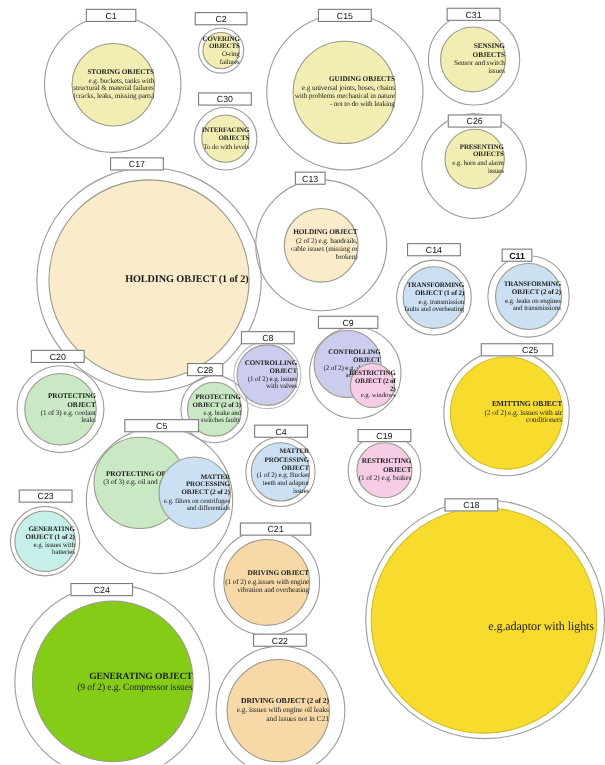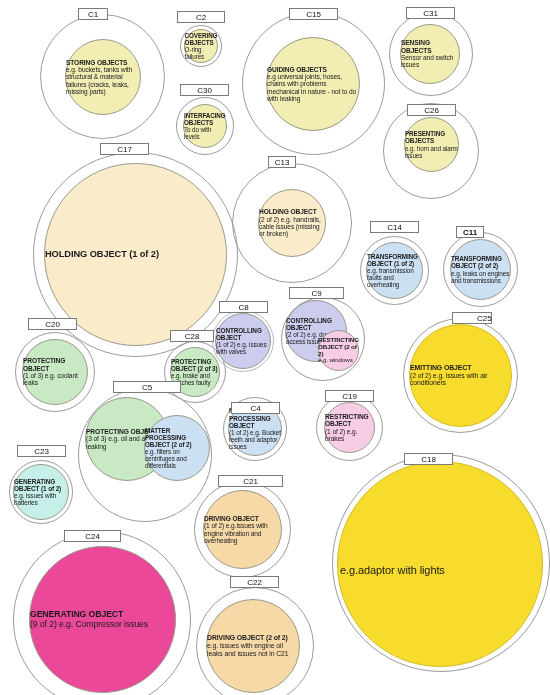--- a/index.html
+++ b/index.html
@@ -28,22 +28,23 @@
     background: transparent;
   }
   .inner-circle {
     position: absolute;
     border: 1px solid #9a9a8a;
     border-radius: 50%;
     box-sizing: border-box;
     display: flex;
     align-items: center;
     justify-content: center;
-    text-align: left;
+    text-align: right;
     overflow: visible;
+    font-family: Liberation Serif, serif;
   }
   .inner-circle .txt {
     display: block;
     width: 118%;
     line-height: 1.12;
     color: #1b1b1b;
     letter-spacing: -0.1px;
   }
   .tag {
     position: absolute;
@@ -66,21 +67,21 @@
 <div id="canvas">
 
   <div class="cluster">
     <div class="outer-ring" style="left:40px; top:14px; width:125px; height:125px;"></div>
     <div class="inner-circle" style="left:65px; top:39px; width:76px; height:76px; background:#f2eeb3; font-size:6.6px;">
       <span class="txt">
         <b class="t-title">STORING OBJECTS</b><br>
         <span>e.g. buckets, tanks with structural &amp; material failures (cracks, leaks, missing parts)</span>
       </span>
     </div>
-    <div class="tag" style="left:78px; top:8px; width:30px;">C1</div>
+    <div class="tag" style="left:78px; top:8px; width:46px;">C1</div>
   </div>
 
   <div class="cluster">
     <div class="outer-ring" style="left:180px; top:25px; width:42px; height:42px;"></div>
     <div class="inner-circle" style="left:184px; top:29px; width:34px; height:34px; background:#f2eeb3; font-size:6.3px;">
       <span class="txt" style="width:168%;">
         <b class="t-title">COVERING OBJECTS</b><br>
         <span>O-ring failures</span>
       </span>
     </div>
@@ -186,21 +187,21 @@
   </div>
 
   <div class="cluster">
     <div class="outer-ring" style="left:164px; top:341px; width:62px; height:62px;"></div>
     <div class="inner-circle" style="left:170px; top:347px; width:50px; height:50px; background:#c9e8c4; font-size:6.3px;">
       <span class="txt" style="width:150%;">
         <b class="t-title">PROTECTING OBJECT (2 of 3)</b><br>
         <span>e.g. brake and switches faulty</span>
       </span>
     </div>
-    <div class="tag" style="left:170px; top:330px; width:44px;">C28</div>
+    <div class="tag" style="left:170px; top:330px; width:33px;">C28</div>
   </div>
 
   <div class="cluster">
     <div class="outer-ring" style="left:78px; top:388px; width:134px; height:134px;"></div>
     <div class="inner-circle" style="left:85px; top:397px; width:84px; height:84px; background:#c9e8c4; font-size:6.7px;">
       <span class="txt" style="width:118%;">
         <b class="t-title">PROTECTING OBJECT</b><br>
         <span>(3 of 3) e.g. oil and air filters leaking</span>
       </span>
     </div>
@@ -242,21 +243,21 @@
   </div>
 
   <div class="cluster">
     <div class="outer-ring" style="left:223px; top:397px; width:64px; height:64px;"></div>
     <div class="inner-circle" style="left:228px; top:402px; width:54px; height:54px; background:#cbe0f2; font-size:6.4px;">
       <span class="txt" style="width:140%;">
         <b class="t-title">MATTER PROCESSING OBJECT</b><br>
         <span>(1 of 2) e.g. Bucket teeth and adaptor issues</span>
       </span>
     </div>
-    <div class="tag" style="left:231px; top:402px; width:49px;">C4</div>
+    <div class="tag" style="left:231px; top:386px; width:49px;">C4</div>
   </div>
 
   <div class="cluster">
     <div class="outer-ring" style="left:316px; top:394px; width:67px; height:67px;"></div>
     <div class="inner-circle" style="left:324px; top:402px; width:51px; height:51px; background:#f6cde4; font-size:6.6px;">
       <span class="txt" style="width:135%;">
         <b class="t-title">RESTRICTING OBJECT</b><br>
         <span>(1 of 2) e.g. brakes</span>
       </span>
     </div>
@@ -264,21 +265,21 @@
   </div>
 
   <div class="cluster">
     <div class="outer-ring" style="left:403px; top:318px; width:115px; height:115px;"></div>
     <div class="inner-circle" style="left:409px; top:324px; width:103px; height:103px; background:#f7dc2e; border-color:#d6bc1e; font-size:6.9px;">
       <span class="txt" style="width:108%;">
         <b class="t-title">EMITTING OBJECT</b><br>
         <span>(2 of 2) e.g. issues with air conditioners</span>
       </span>
     </div>
-    <div class="tag" style="left:452px; top:312px; width:40px;padding-left:24px;">C25</div>
+    <div class="tag" style="left:437px; top:312px; width:66px;padding-left:24px;">C25</div>
   </div>
 
   <div class="cluster">
     <div class="outer-ring" style="left:332px; top:454px; width:218px; height:218px;"></div>
     <div class="inner-circle" style="left:337px; top:461px; width:206px; height:206px; background:#f7dc2e; border-color:#d6bc1e; font-size:11px;">
       <span class="txt" style="width:98%;">
         <br>
         <span>e.g.adaptor with lights</span>
       </span>
     </div>
@@ -291,21 +292,21 @@
       <span class="txt" style="width:135%;">
         <b class="t-title">GENERATING OBJECT (1 of 2)</b><br>
         <span>e.g. issues with batteries</span>
       </span>
     </div>
     <div class="tag" style="left:17px; top:445px; width:49px;">C23</div>
   </div>
 
   <div class="cluster">
     <div class="outer-ring" style="left:13px; top:531px; width:178px; height:178px;"></div>
-    <div class="inner-circle" style="left:29px; top:546px; width:147px; height:147px; background:#ec4899; font-size:8.7px;">
+    <div class="inner-circle" style="left:29px; top:546px; width:147px; height:147px; background:#84cc16; font-size:8.7px;">
       <span class="txt" style="width:100%;">
         <b class="t-title">GENERATING OBJECT</b><br>
         <span>(9 of 2) e.g. Compressor issues</span>
       </span>
     </div>
     <div class="tag" style="left:64px; top:530px; width:57px;">C24</div>
   </div>
 
   <div class="cluster">
     <div class="outer-ring" style="left:194px; top:481px; width:97px; height:97px;"></div>

